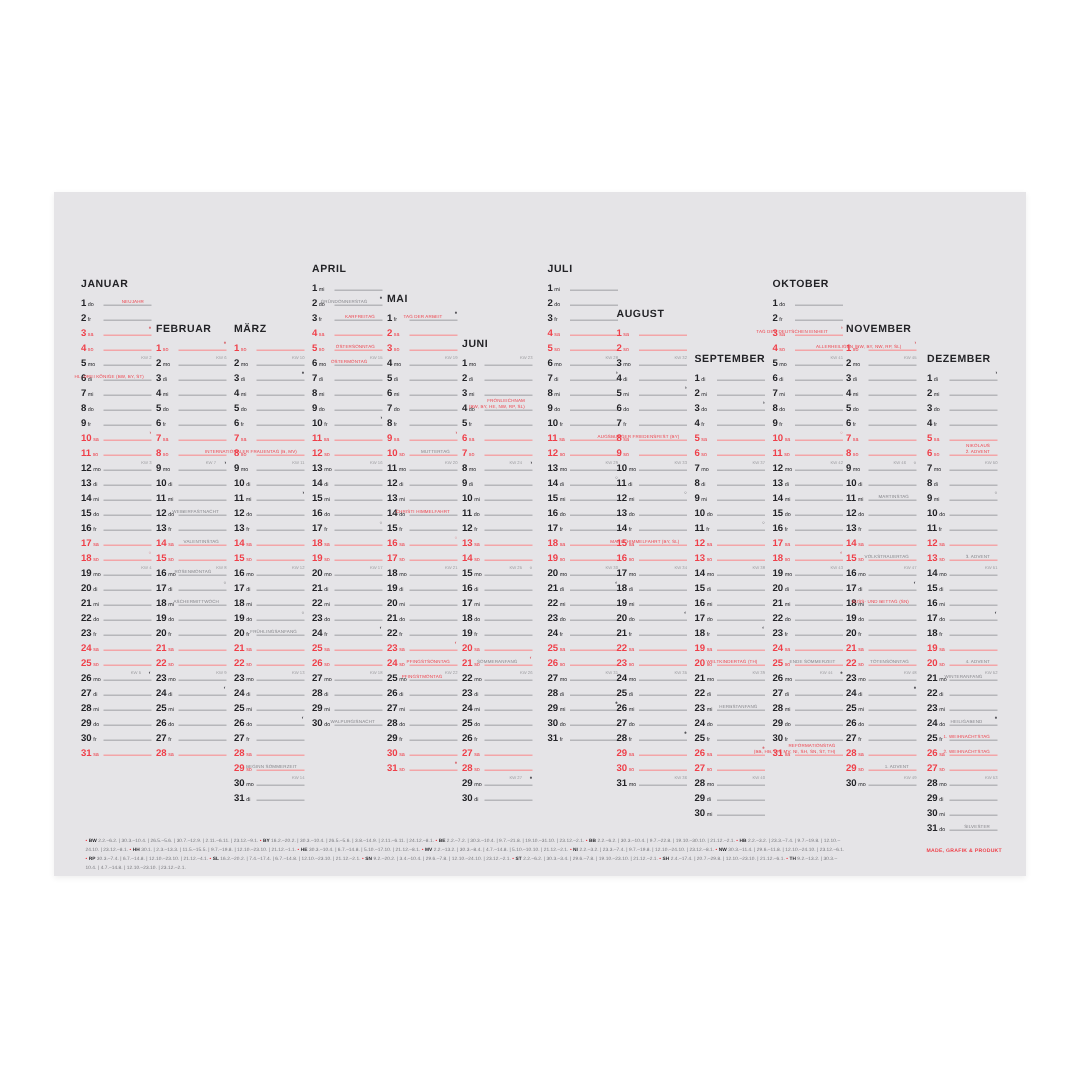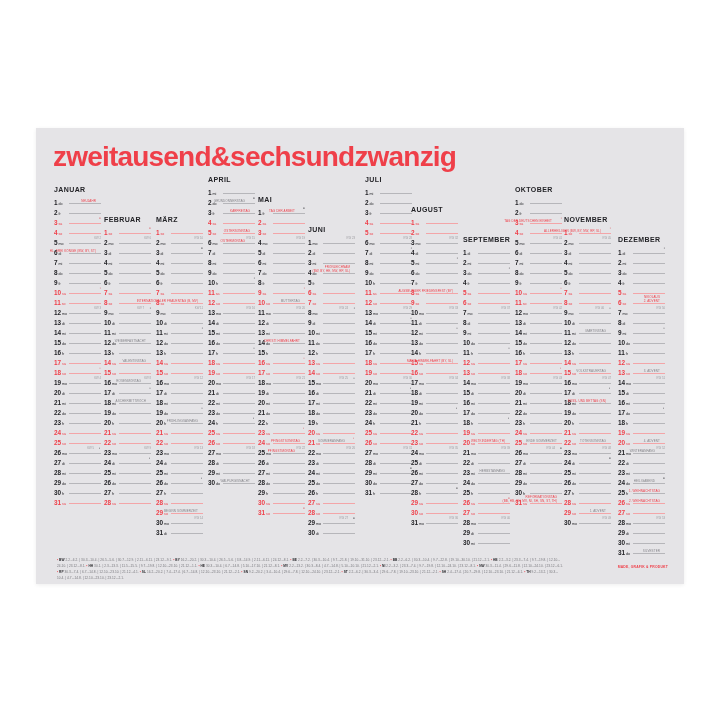--- a/index.html
+++ b/index.html
@@ -28,21 +28,20 @@
   .fp-bullet{color:#ef3f49;font-weight:bold;}
   .fp-code{color:#2a2a2e;font-weight:bold;}
   .credit{position:absolute;right:16px;top:437px;font-size:3.4px;font-weight:bold;
        color:#ef3f49;letter-spacing:0.2px;}
 </style>
 </head>
 <body>
 
 <div id="stage">
   <div id="poster">
-    <div class="title">zweitausend&amp;sechsundzwanzig</div>
     <div id="grid">
         <div class="month-header" style="left: 18px; top: 57px;">JANUAR</div>
         <div class="day-row" style="left: 18px; top: 67px;"><span class="day-num">1</span><span class="day-wd">do</span><div class="day-rule"></div><span class="ann red">NEUJAHR</span></div>
         <div class="day-row" style="left: 18px; top: 77px;"><span class="day-num">2</span><span class="day-wd">fr</span><div class="day-rule"></div></div>
         <div class="day-row red" style="left: 18px; top: 87px;"><span class="day-num">3</span><span class="day-wd">sa</span><div class="day-rule"></div><span class="moon">●</span></div>
         <div class="day-row red" style="left: 18px; top: 97px;"><span class="day-num">4</span><span class="day-wd">so</span><div class="day-rule"></div></div>
         <div class="day-row" style="left: 18px; top: 107px;"><span class="day-num">5</span><span class="day-wd">mo</span><div class="day-rule"></div><span class="kw">KW 2</span></div>
         <div class="day-row" style="left: 18px; top: 117px;"><span class="day-num">6</span><span class="day-wd">di</span><div class="day-rule"></div><span class="ann red">HL. DREI KÖNIGE (BW, BY, ST)</span></div>
         <div class="day-row" style="left: 18px; top: 127px;"><span class="day-num">7</span><span class="day-wd">mi</span><div class="day-rule"></div></div>
         <div class="day-row" style="left: 18px; top: 137px;"><span class="day-num">8</span><span class="day-wd">do</span><div class="day-rule"></div></div>

